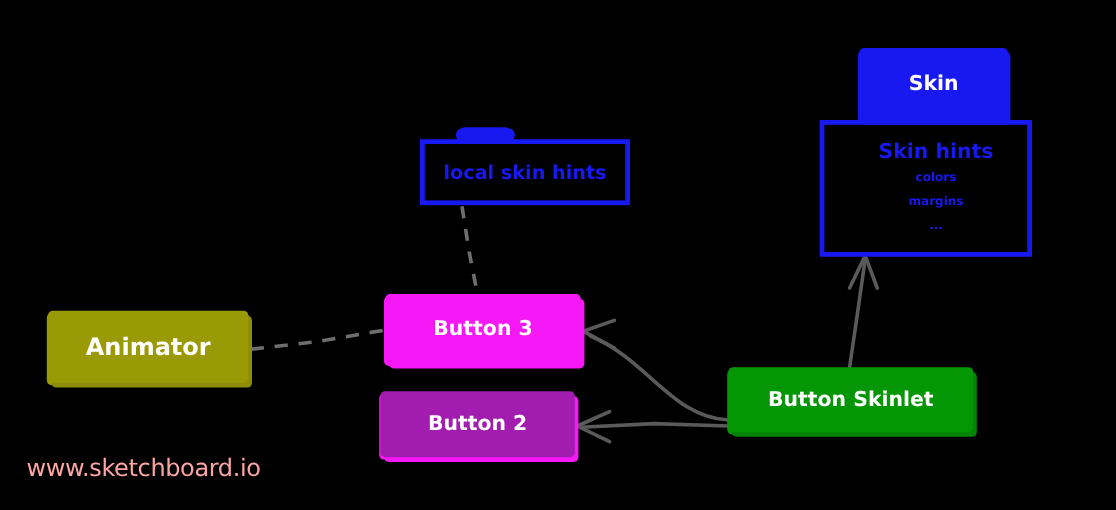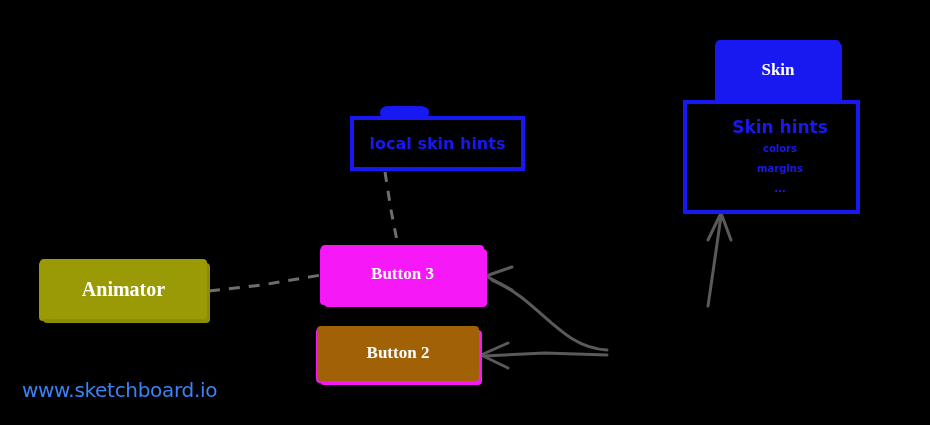--- a/index.html
+++ b/index.html
@@ -25,21 +25,20 @@
   }
   .node-label {
     font-weight: bold;
     line-height: 1.1;
     white-space: pre;
   }
 
   
   .filled {
     border-radius: 4px;
-    font-family: Liberation Serif, serif;
   }
   .filled .node-label {
     color: #ffffff;
   }
 
   
   #skin-node {
     left: 716px;
     top: 40px;
     width: 124px;
@@ -70,21 +69,21 @@
     box-shadow: 3px 4px 0 0 #f718f7, -1px 2px 0 0 #f718f7;
   }
   #button1-node .node-label { font-size: 17px; }
 
   
   #button2-node {
     left: 317px;
     top: 326px;
     width: 162px;
     height: 55px;
-    background: #a16207;
+    background: #a21caf;
     box-shadow: 3px 4px 0 0 #f718f7, -1px 2px 0 0 #f718f7;
     align-items: center;
   }
   #button2-node .node-label { font-size: 17px; }
 
   
   #skinlet-node {
     left: 607px;
     top: 306px;
     width: 204px;
@@ -156,21 +155,21 @@
     width: 930px;
     height: 425px;
     pointer-events: none;
   }
 
   
   #watermark {
     position: absolute;
     left: 22px;
     top: 378px;
-    color: #3b82f6;
+    color: #fca5a5;
     font-size: 20px;
     font-family: "DejaVu Sans", sans-serif;
     letter-spacing: -0.3px;
     white-space: pre;
   }
 </style>
 </head>
 <body>
 
 <div id="canvas">
@@ -212,16 +211,19 @@
   </div>
 
   <div class="node filled" id="button1-node">
     <span class="node-label">Button 3</span>
   </div>
 
   <div class="node filled" id="button2-node">
     <span class="node-label">Button 2</span>
   </div>
 
+  <div class="node filled" id="skinlet-node">
+    <span class="node-label">Button Skinlet</span>
+  </div>
 
   <div id="watermark">www.sketchboard.io</div>
 
 </div>
 
 </body></html>

